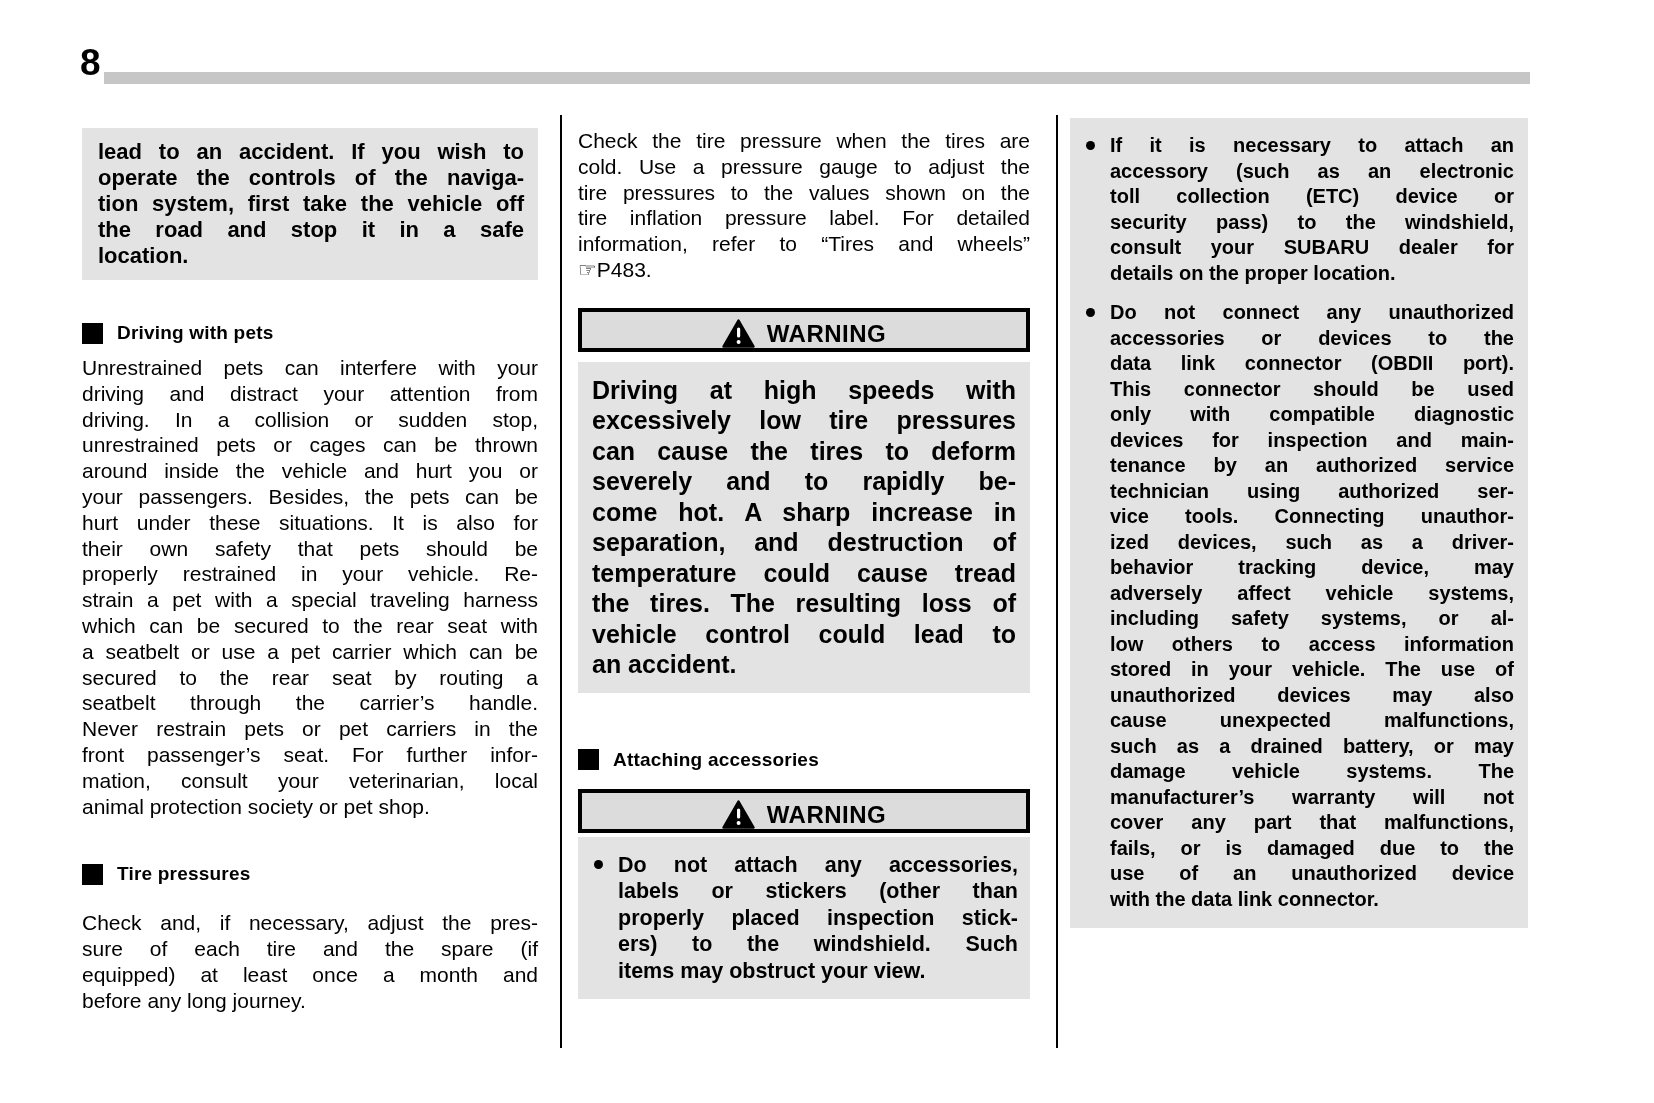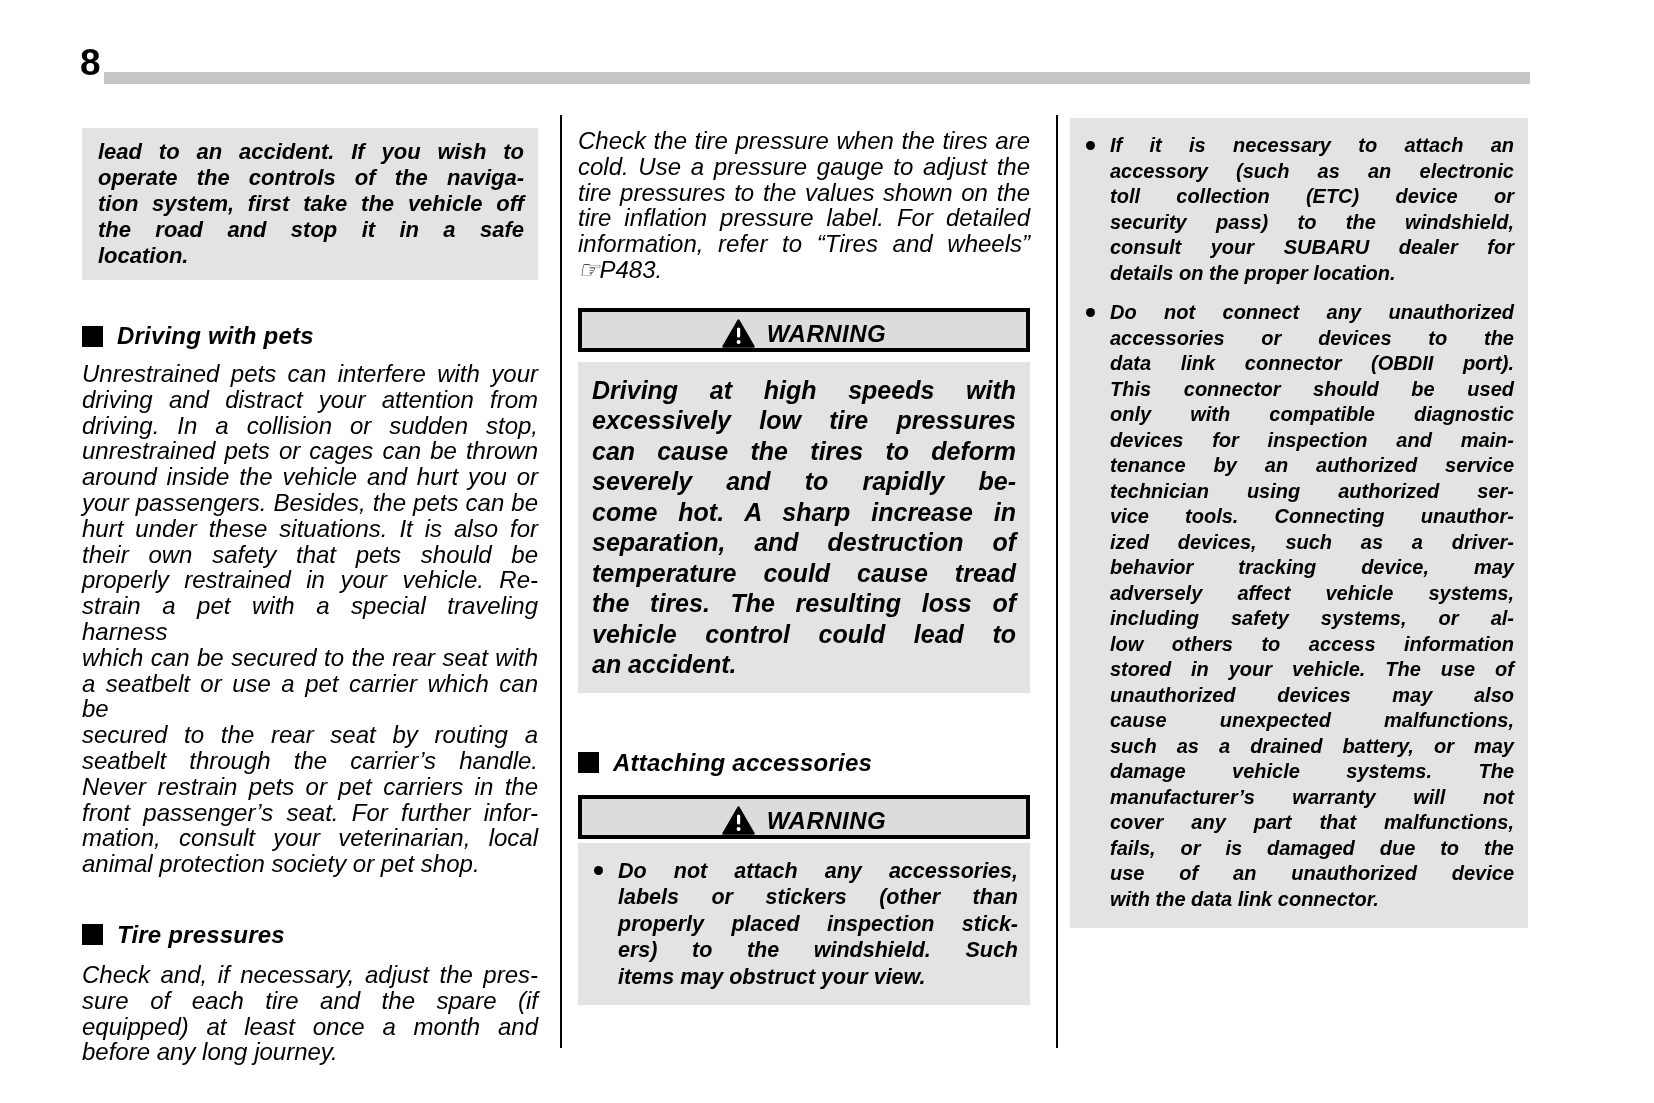--- a/index.html
+++ b/index.html
@@ -31,41 +31,41 @@
   .divider {
     position: absolute;
     top: 115px;
     width: 2px; height: 933px;
     background: #000000;
   }
   .divider.d1 { left: 560px; }
   .divider.d2 { left: 1056px; }
 
   
-  .col { position: absolute; font-style: italic; }
+  .col { position: absolute; }
   .col1 { left: 82px;  top: 128px; width: 456px; }
   .col2 { left: 578px; top: 128px; width: 452px; }
   .col3 { left: 1070px; top: 118px; width: 458px; }
 
   
   .tline { text-align: justify; text-align-last: justify; }
   .tline-last { text-align-last: left; }
 
   .gray-box { background: #e3e3e3; }
 
   .notice-box { padding: 11px 14px 11px 16px; }
   .notice-box .tline { font-size: 22px; line-height: 26px; font-weight: bold; }
 
-  .body-text .tline { font-size: 24px; line-height: 25.8px; }
+  .body-text .tline { font-size: 21px; line-height: 25.8px; }
 
   h2.sec-heading {
     display: flex;
     align-items: center;
     margin: 0;
-    font-size: 24px;
+    font-size: 19px;
     font-weight: bold;
     letter-spacing: 0.2px;
   }
   .sq {
     display: inline-block;
     width: 21px; height: 21px;
     background: #000000;
     margin-right: 14px;
     flex: none;
   }
@@ -176,21 +176,21 @@
         <div class="tline">Never restrain pets or pet carriers in the</div>
         <div class="tline">front passenger’s seat. For further infor-</div>
         <div class="tline">mation, consult your veterinarian, local</div>
         <div class="tline tline-last">animal protection society or pet shop.</div>
       </div>
 
     <h2 class="sec-heading" style="margin-top:44px;">
       <span class="sq"></span>
       <span>Tire pressures</span>
     </h2>
-    <div class="body-text" style="margin-top:13px;">
+    <div class="body-text" style="margin-top:25px;">
         <div class="tline">Check and, if necessary, adjust the pres-</div>
         <div class="tline">sure of each tire and the spare (if</div>
         <div class="tline">equipped) at least once a month and</div>
         <div class="tline tline-last">before any long journey.</div>
       </div>
 
   </section>
 
   <section class="col col2">
 

